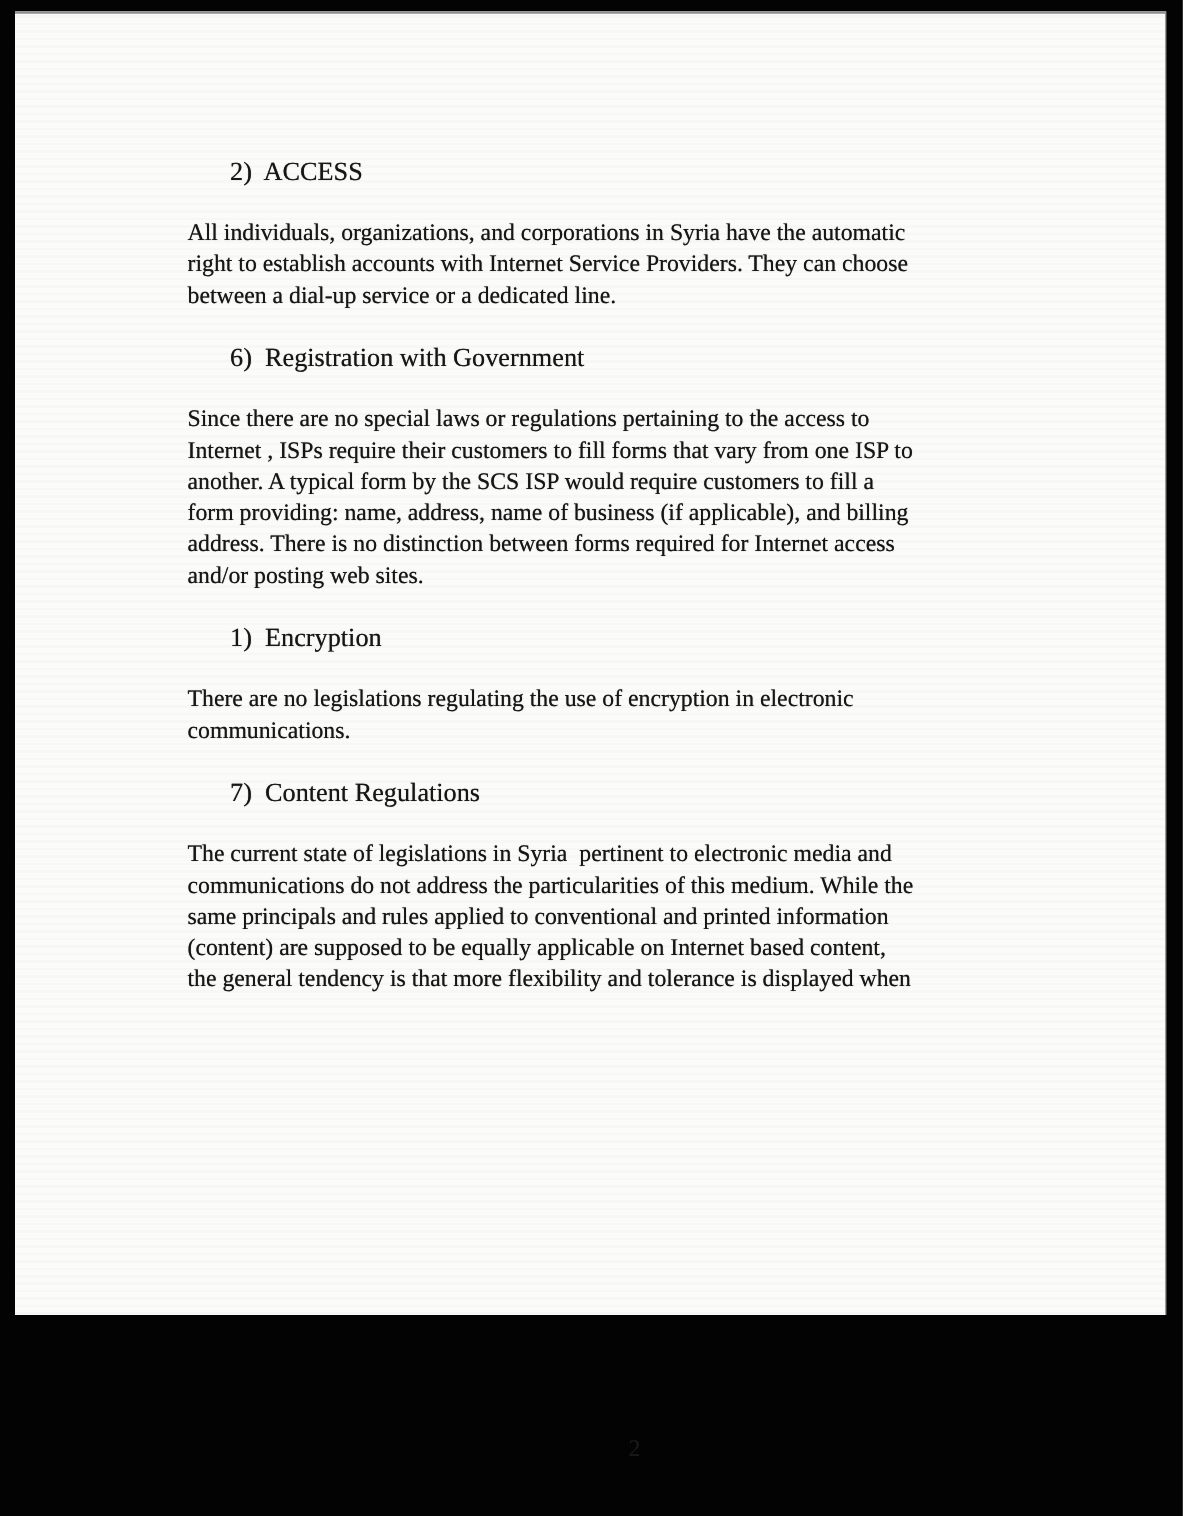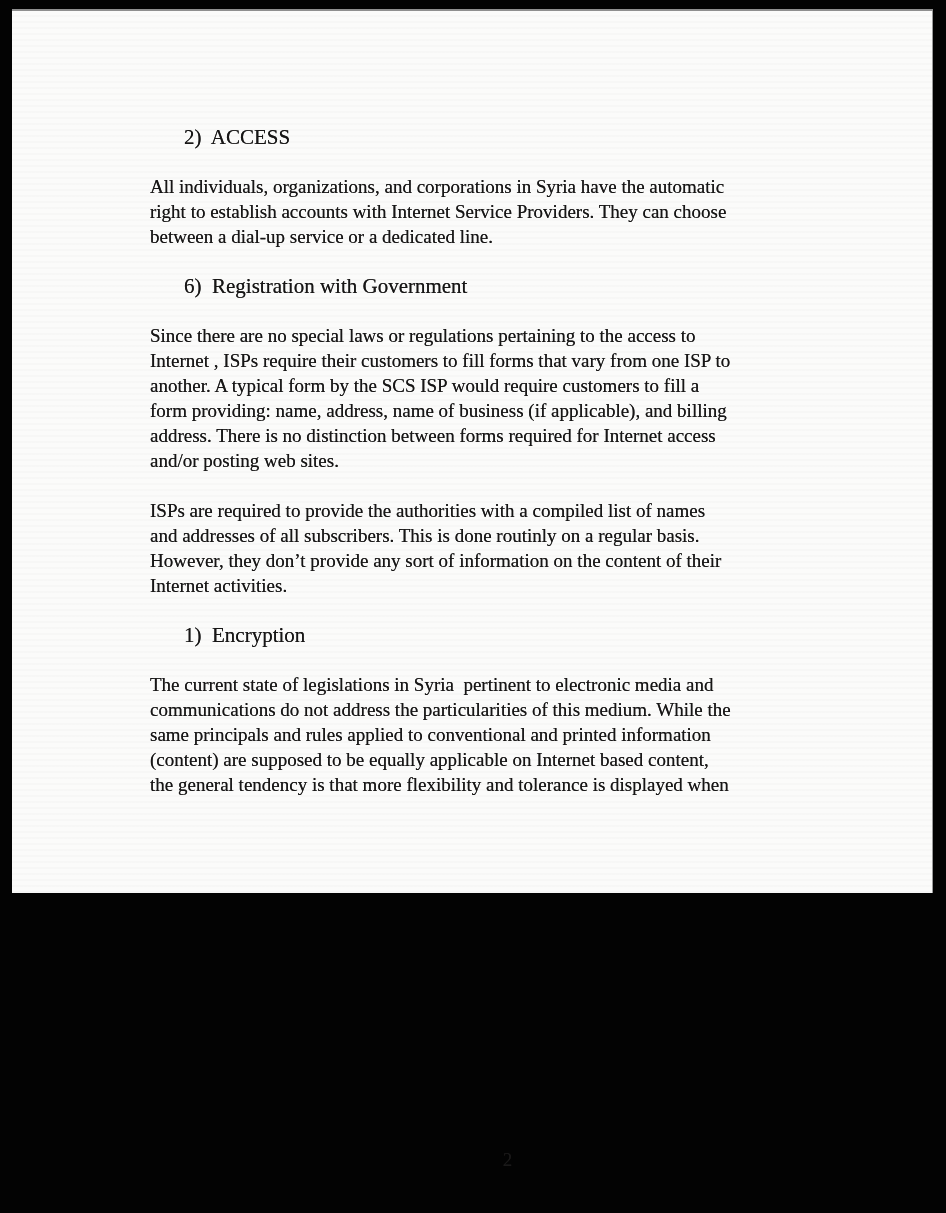--- a/index.html
+++ b/index.html
@@ -12,21 +12,21 @@
     width: 946px;
     height: 1213px;
     background: #030303;
     overflow: hidden;
   }
   .page {
     position: absolute;
     left: 12px;
     top: 9px;
     width: 921px;
-    height: 884px;
+    height: 1043px;
     background: #fbfbfa;
     box-shadow: inset 0 2px 0 #8f8f8f, inset -1px 0 0 #9a9a9a;
     background-image: repeating-linear-gradient(
       0deg,
       rgba(0,0,0,0.015) 0px, rgba(0,0,0,0.015) 2px,
       rgba(0,0,0,0) 2px, rgba(0,0,0,0) 6px
     );
   }
   .content {
     padding: 116px 0 0 138px;
@@ -80,31 +80,30 @@
 another. A typical form by the SCS ISP would require customers to fill a
 form providing: name, address, name of business (if applicable), and billing
 address. There is no distinction between forms required for Internet access
 and/or posting web sites.</div>
       </div>
 
       <div class="section">
       </div>
 
       <div class="section">
-        <div class="para">ISPs are required to provide the authorities with a compiled list of names
-and addresses of all subscribers. This is done routinly on a regular basis.
-However, they don’t provide any sort of information on the content of their
-Internet activities.</div>
       </div>
 
       <div class="section">
         <div class="heading">1)  Encryption</div>
+        <div class="para">There are no legislations regulating the use of encryption in electronic
+communications.</div>
       </div>
 
       <div class="section">
+        <div class="heading">7)  Content Regulations</div>
         <div class="para">The current state of legislations in Syria  pertinent to electronic media and
 communications do not address the particularities of this medium. While the
 same principals and rules applied to conventional and printed information
 (content) are supposed to be equally applicable on Internet based content,
 the general tendency is that more flexibility and tolerance is displayed when</div>
       </div>
 
     </div>
     <div class="page-number">2</div>
   </div>

